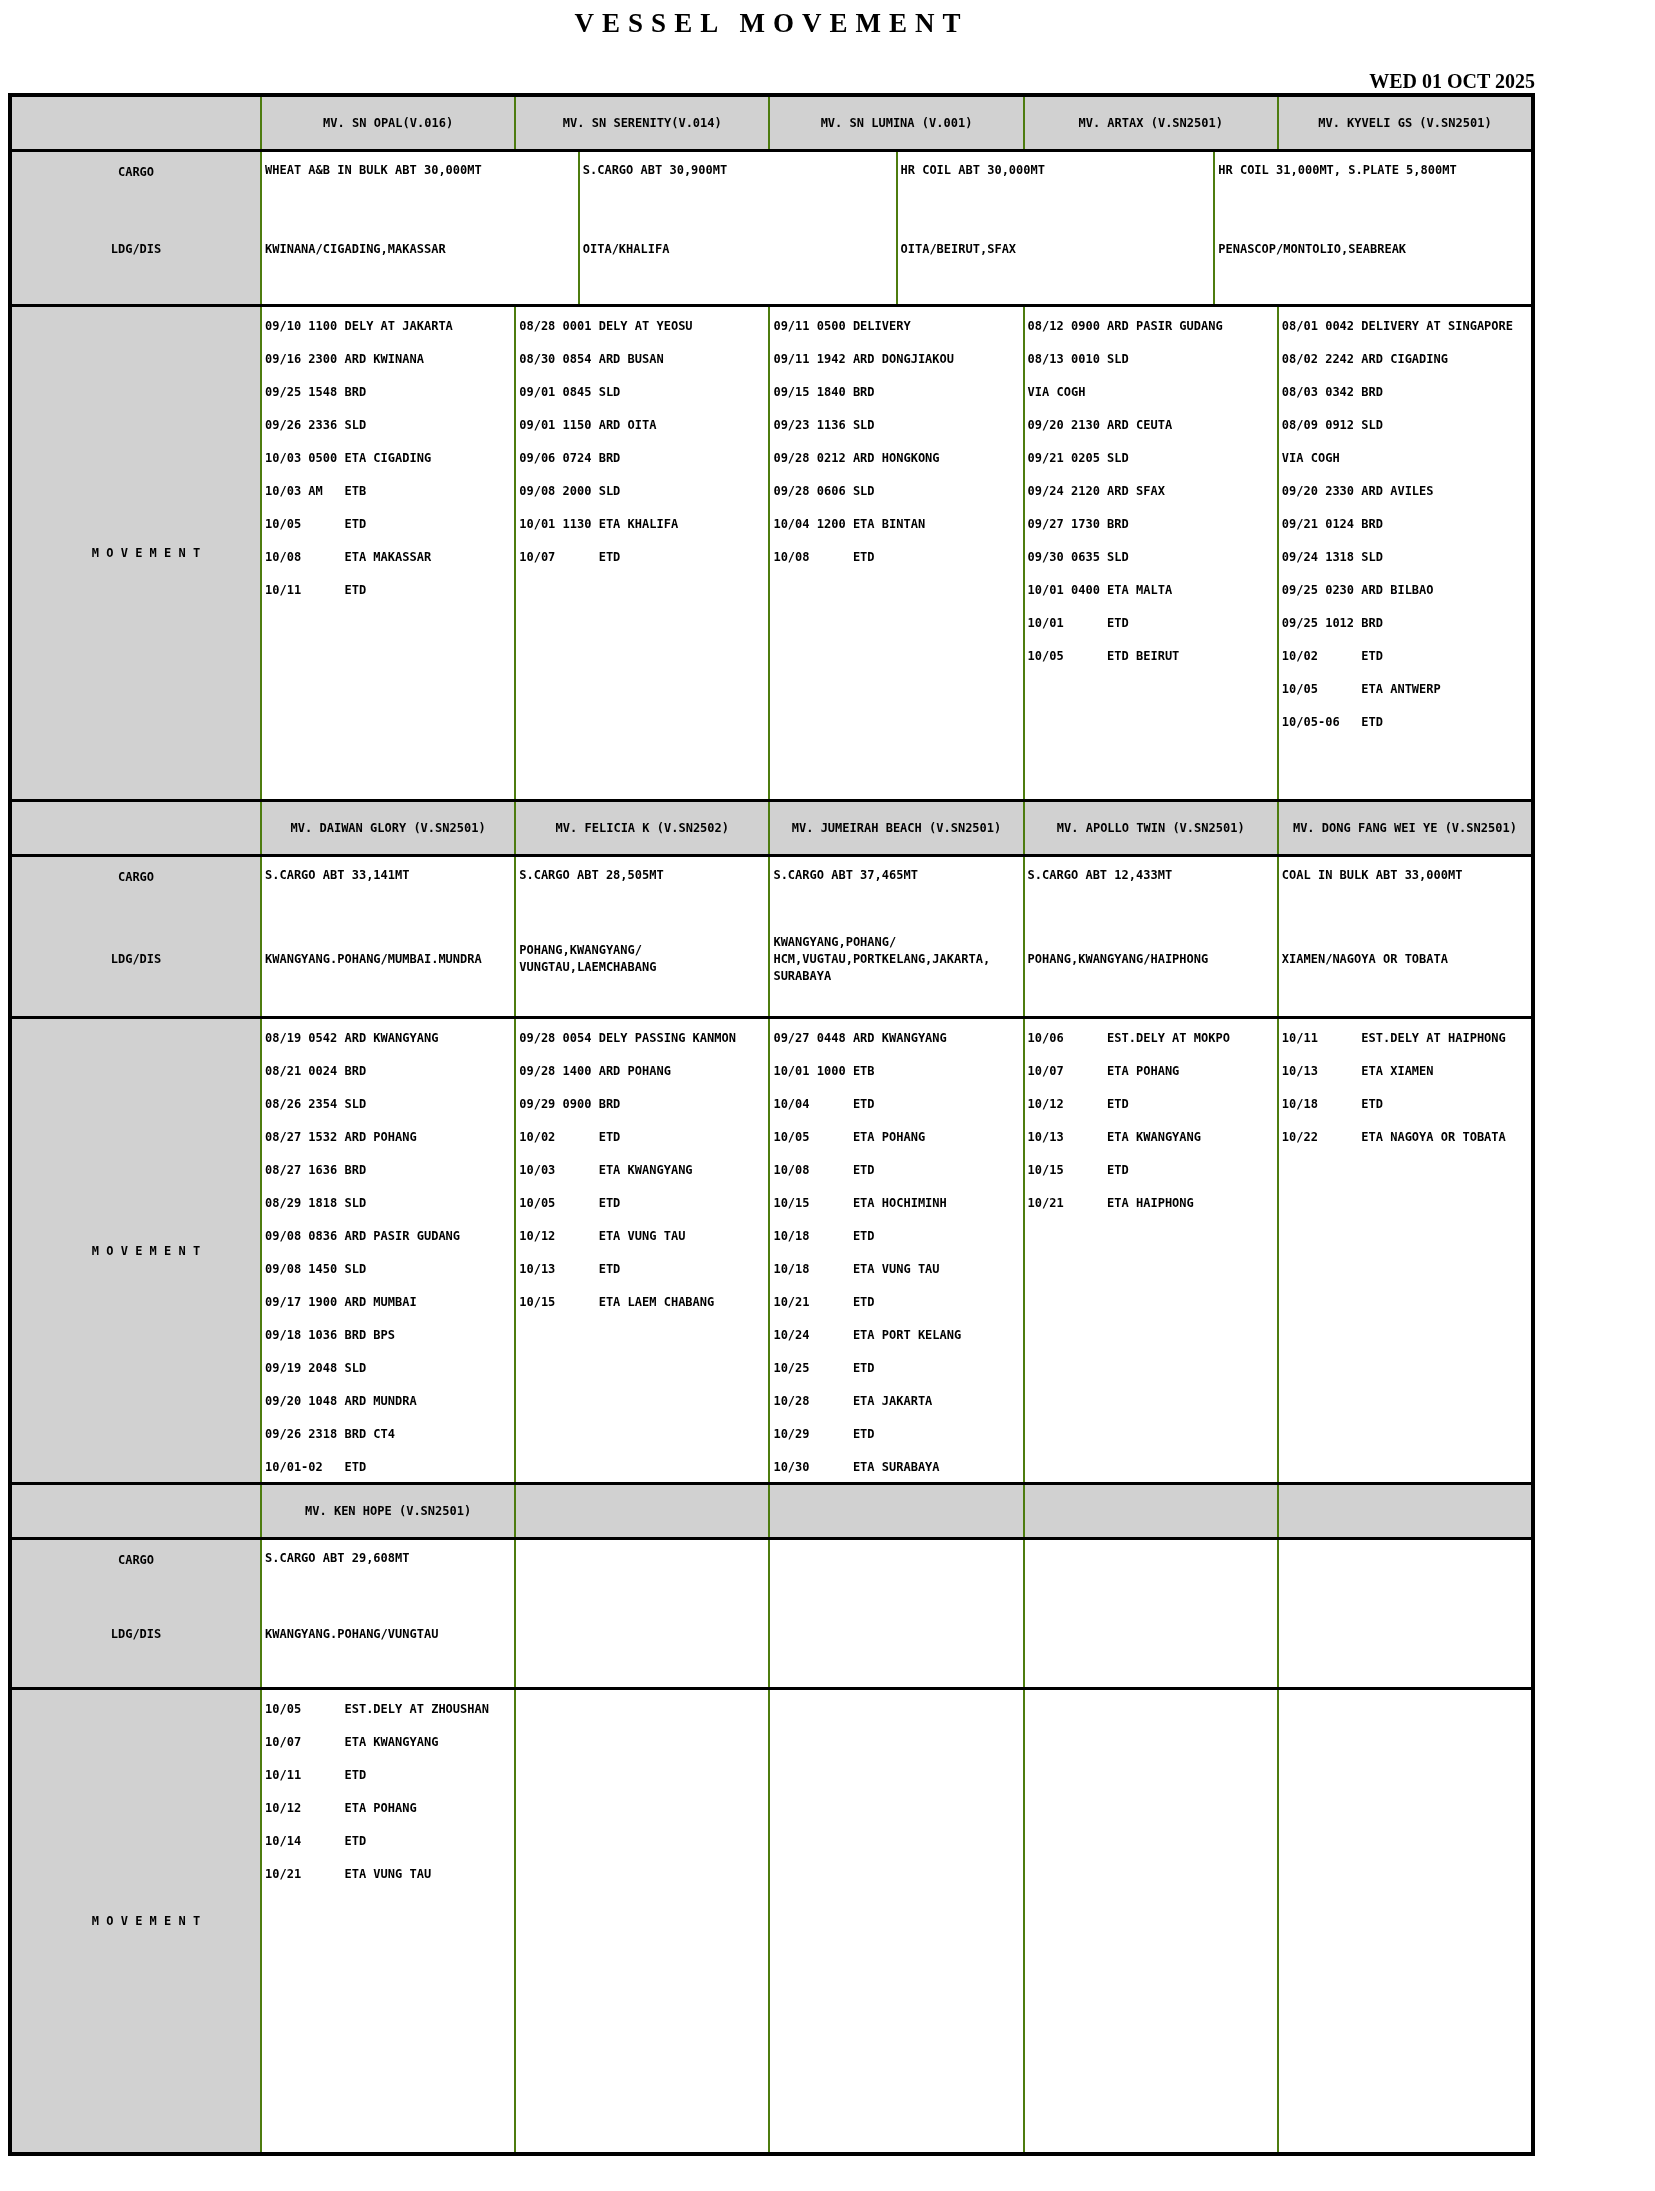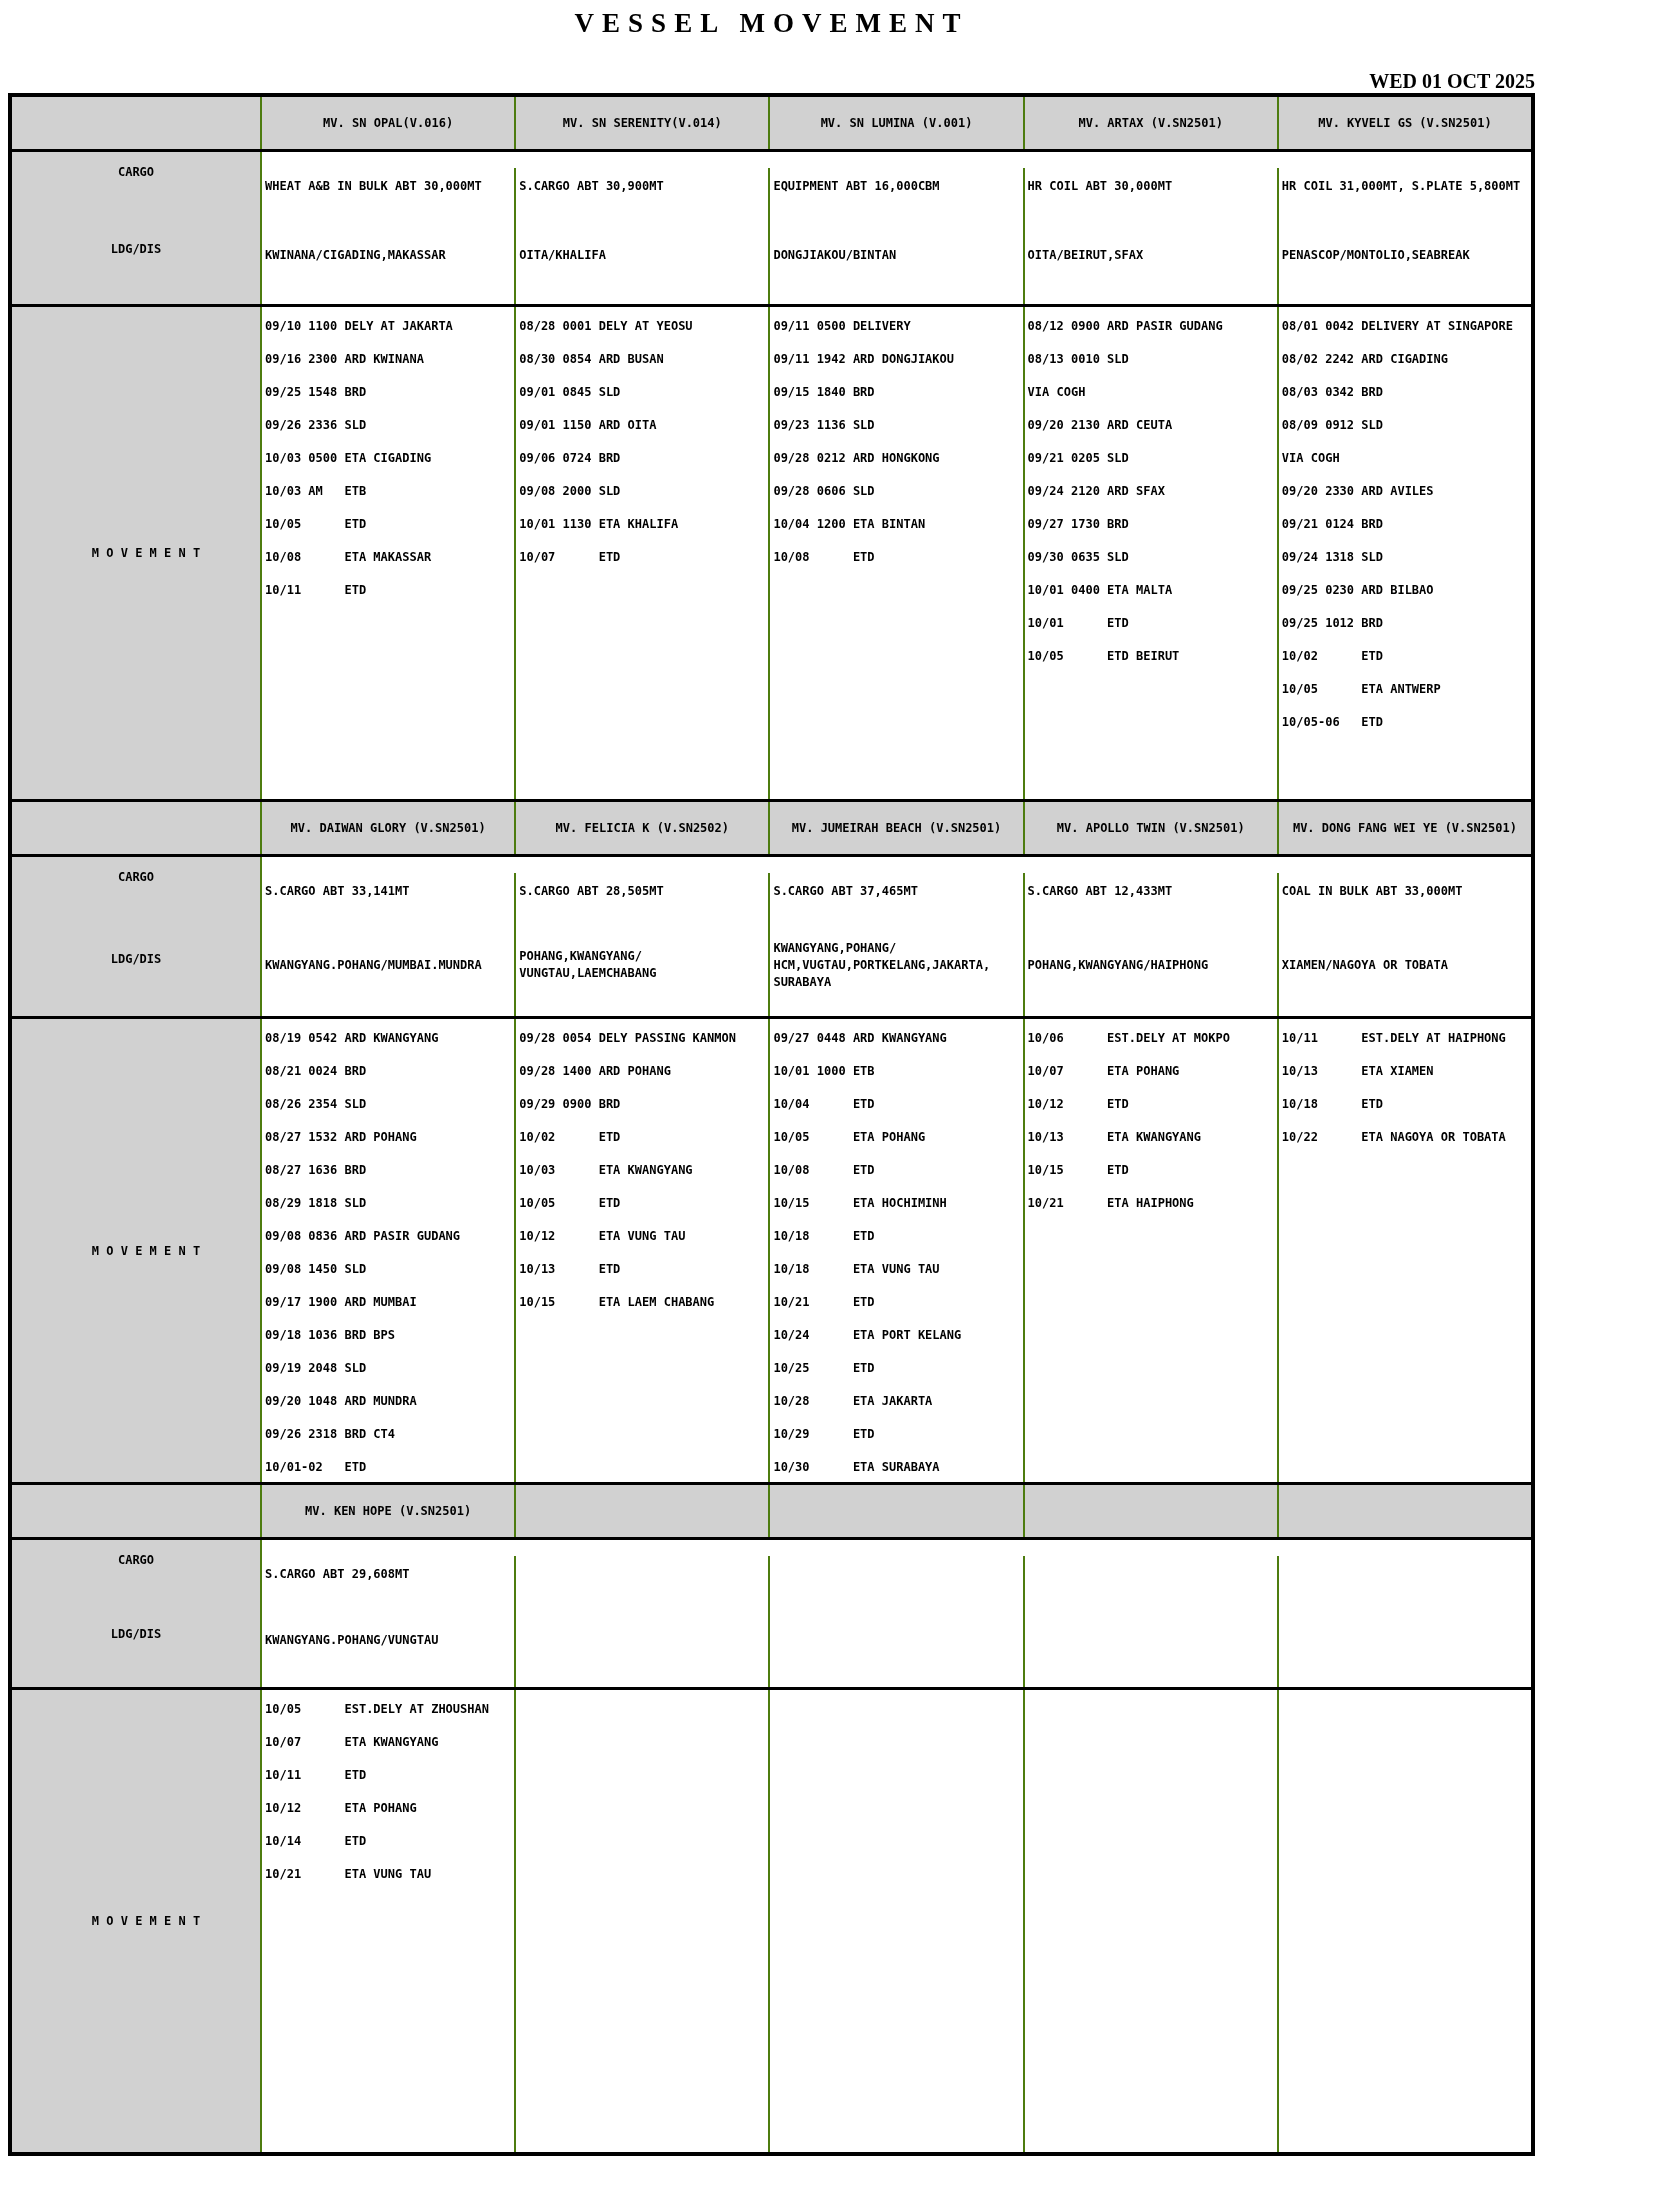--- a/index.html
+++ b/index.html
@@ -57,21 +57,21 @@
     font-weight: bold; font-size: 12px; white-space: pre;
   }
   .labels-cell { position: relative; }
   .cargo-label, .ldg-label {
     position: absolute; left: 0; width: 100%;
     text-align: center; font-weight: bold; font-size: 12px;
   }
   .cargo-label { top: 13px; }
   .ldg-label { top: 64%; transform: translateY(-50%); }
 
-  .cargo-cell { position: relative; background: #fff; margin-top: 16px; }
+  .cargo-cell { position: relative; background: #fff; }
   .cargo-text, .ldg-text {
     position: absolute; left: 3px; right: 1px;
     font-weight: bold; font-size: 12px; white-space: pre;
   }
   .cargo-text { top: 11px; }
   .ldg-text { top: 64%; transform: translateY(-50%); line-height: 17px; }
 
   .move-label-cell {
     display: flex; align-items: center; justify-content: center;
     font-weight: bold; font-size: 12px; white-space: pre;
@@ -105,24 +105,20 @@
       <div class="cargo-label">CARGO</div>
       <div class="ldg-label">LDG/DIS</div>
     </div>
     <div class="cell colv cargo-cell">
       <div class="cargo-text">WHEAT A&amp;B IN BULK ABT 30,000MT</div>
       <div class="ldg-text">KWINANA/CIGADING,MAKASSAR</div>
     </div>
     <div class="cell colv cargo-cell">
       <div class="cargo-text">S.CARGO ABT 30,900MT</div>
       <div class="ldg-text">OITA/KHALIFA</div>
-    </div>
-    <div class="cell colv cargo-cell">
-      <div class="cargo-text">EQUIPMENT ABT 16,000CBM</div>
-      <div class="ldg-text">DONGJIAKOU/BINTAN</div>
     </div>
     <div class="cell colv cargo-cell">
       <div class="cargo-text">HR COIL ABT 30,000MT</div>
       <div class="ldg-text">OITA/BEIRUT,SFAX</div>
     </div>
     <div class="cell colv cargo-cell">
       <div class="cargo-text">HR COIL 31,000MT, S.PLATE 5,800MT</div>
       <div class="ldg-text">PENASCOP/MONTOLIO,SEABREAK</div>
     </div>
   </div>

